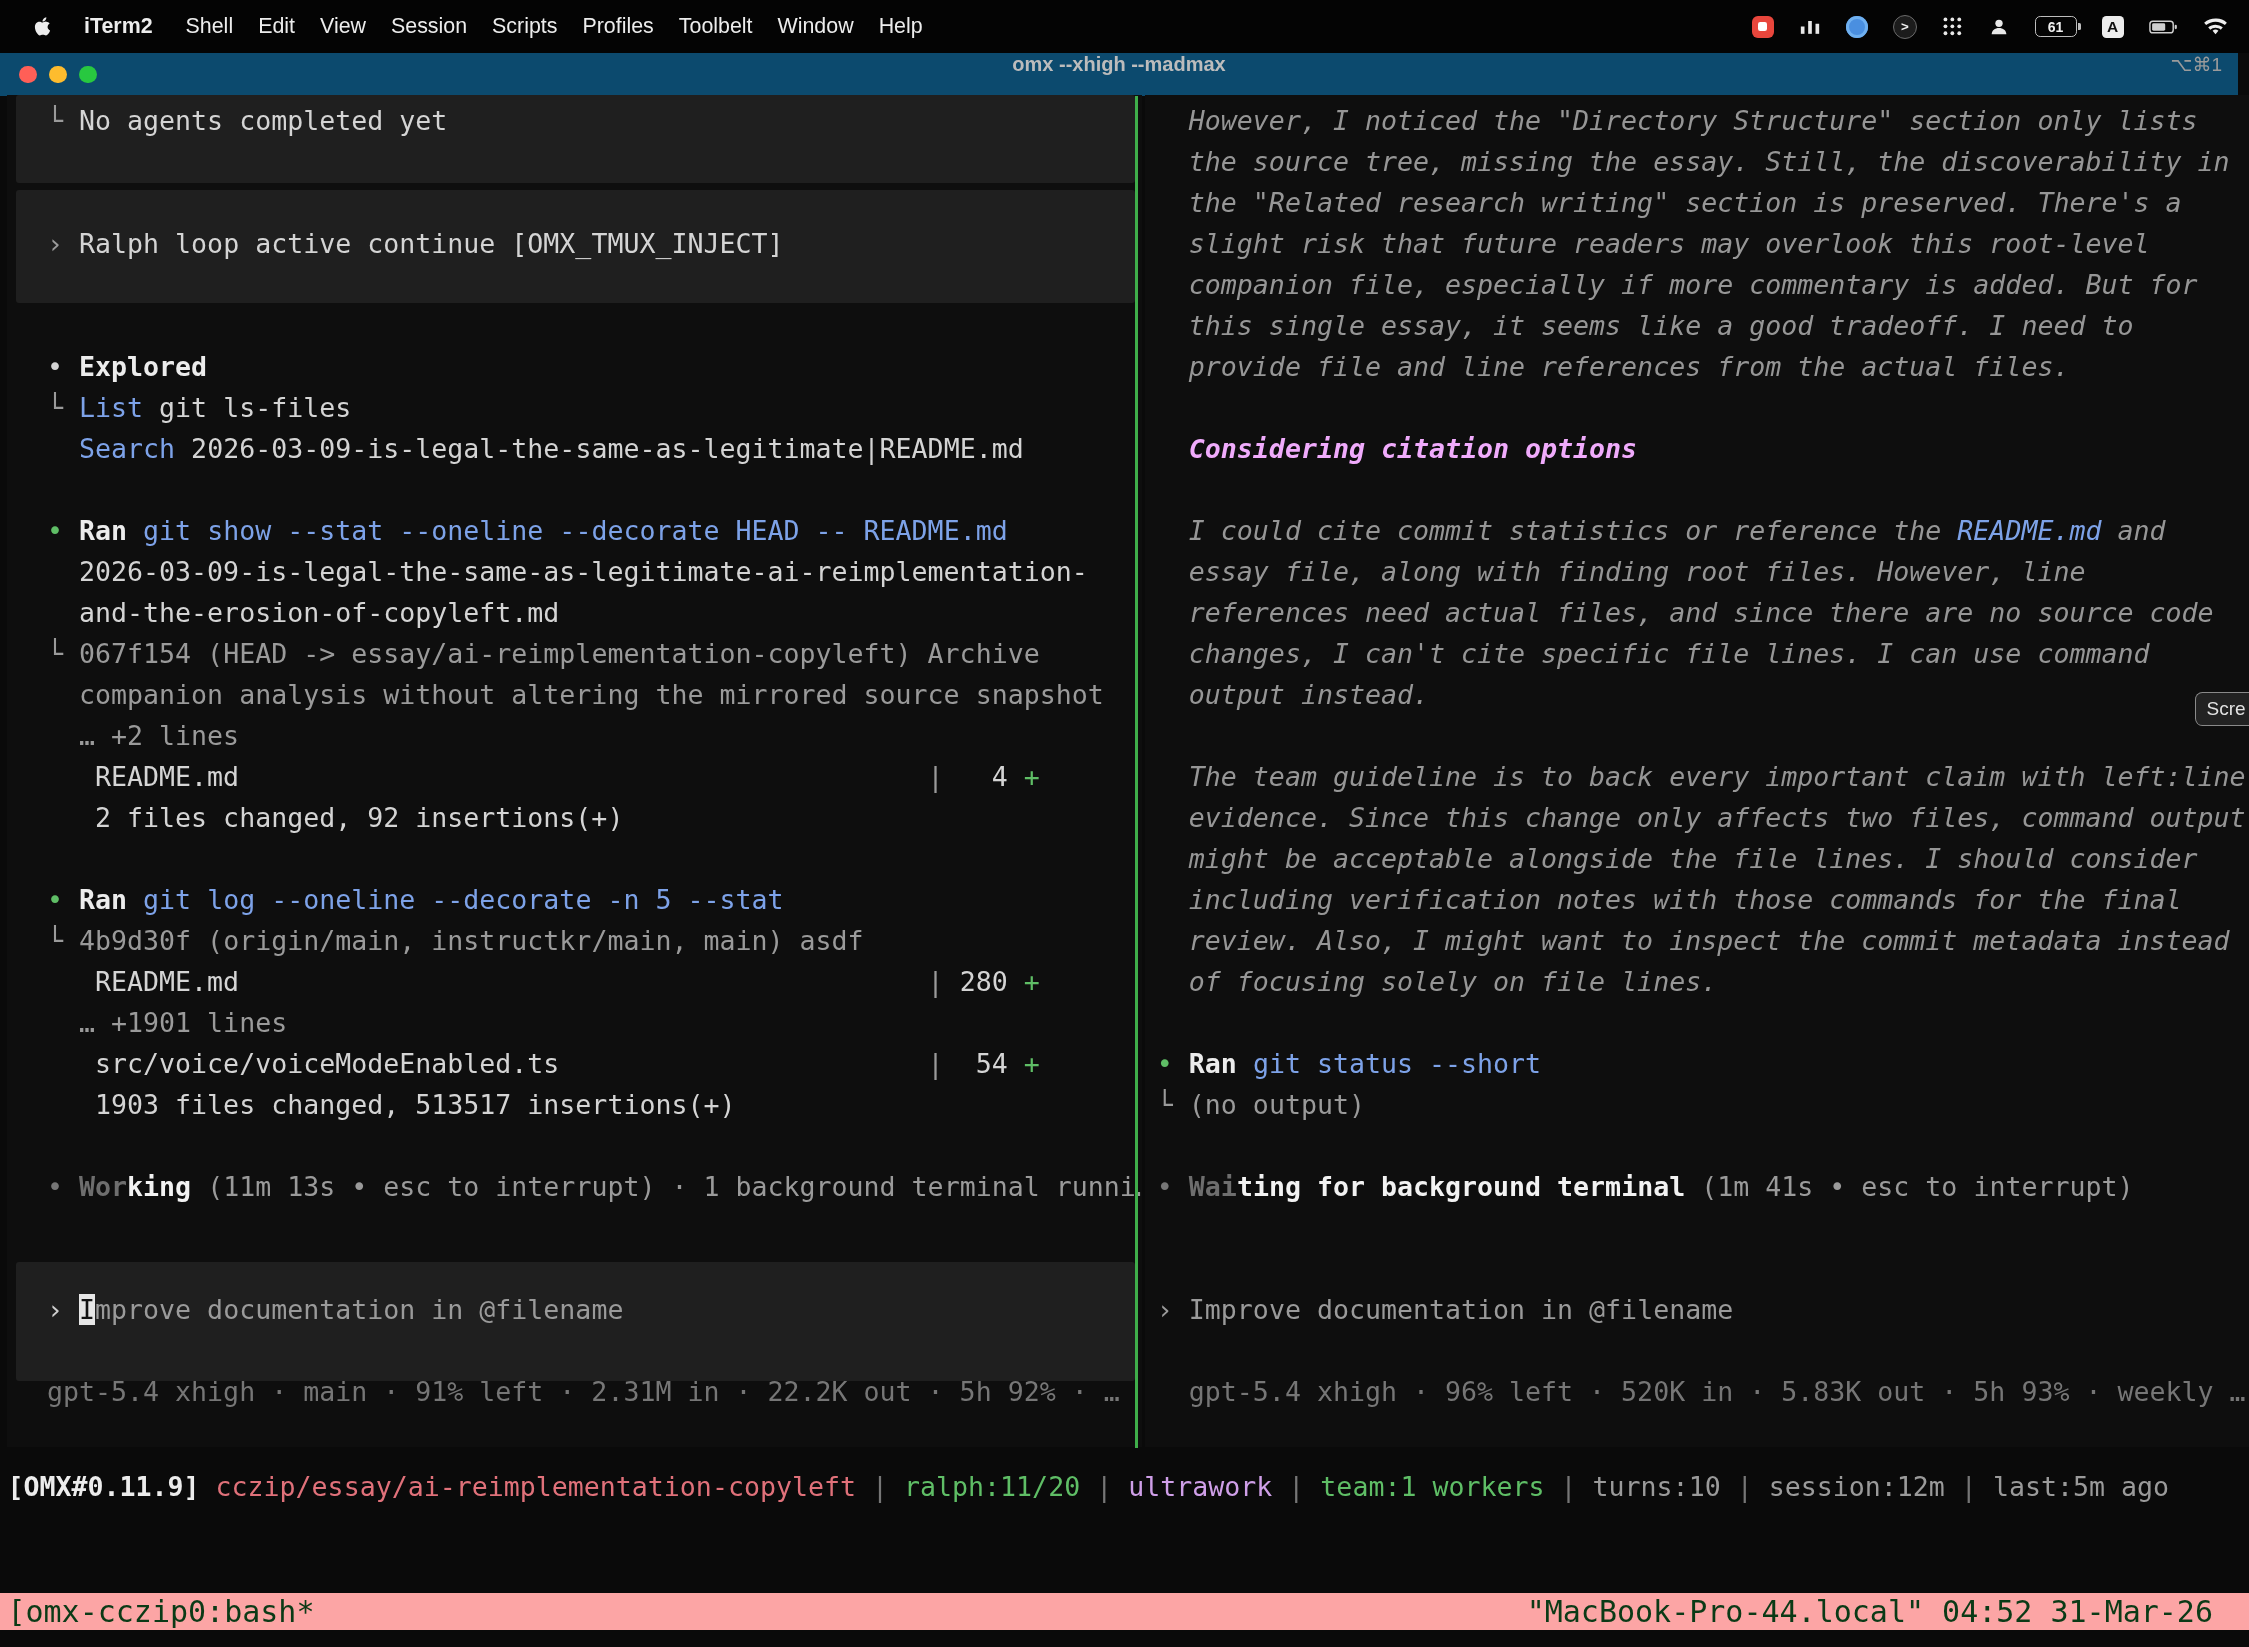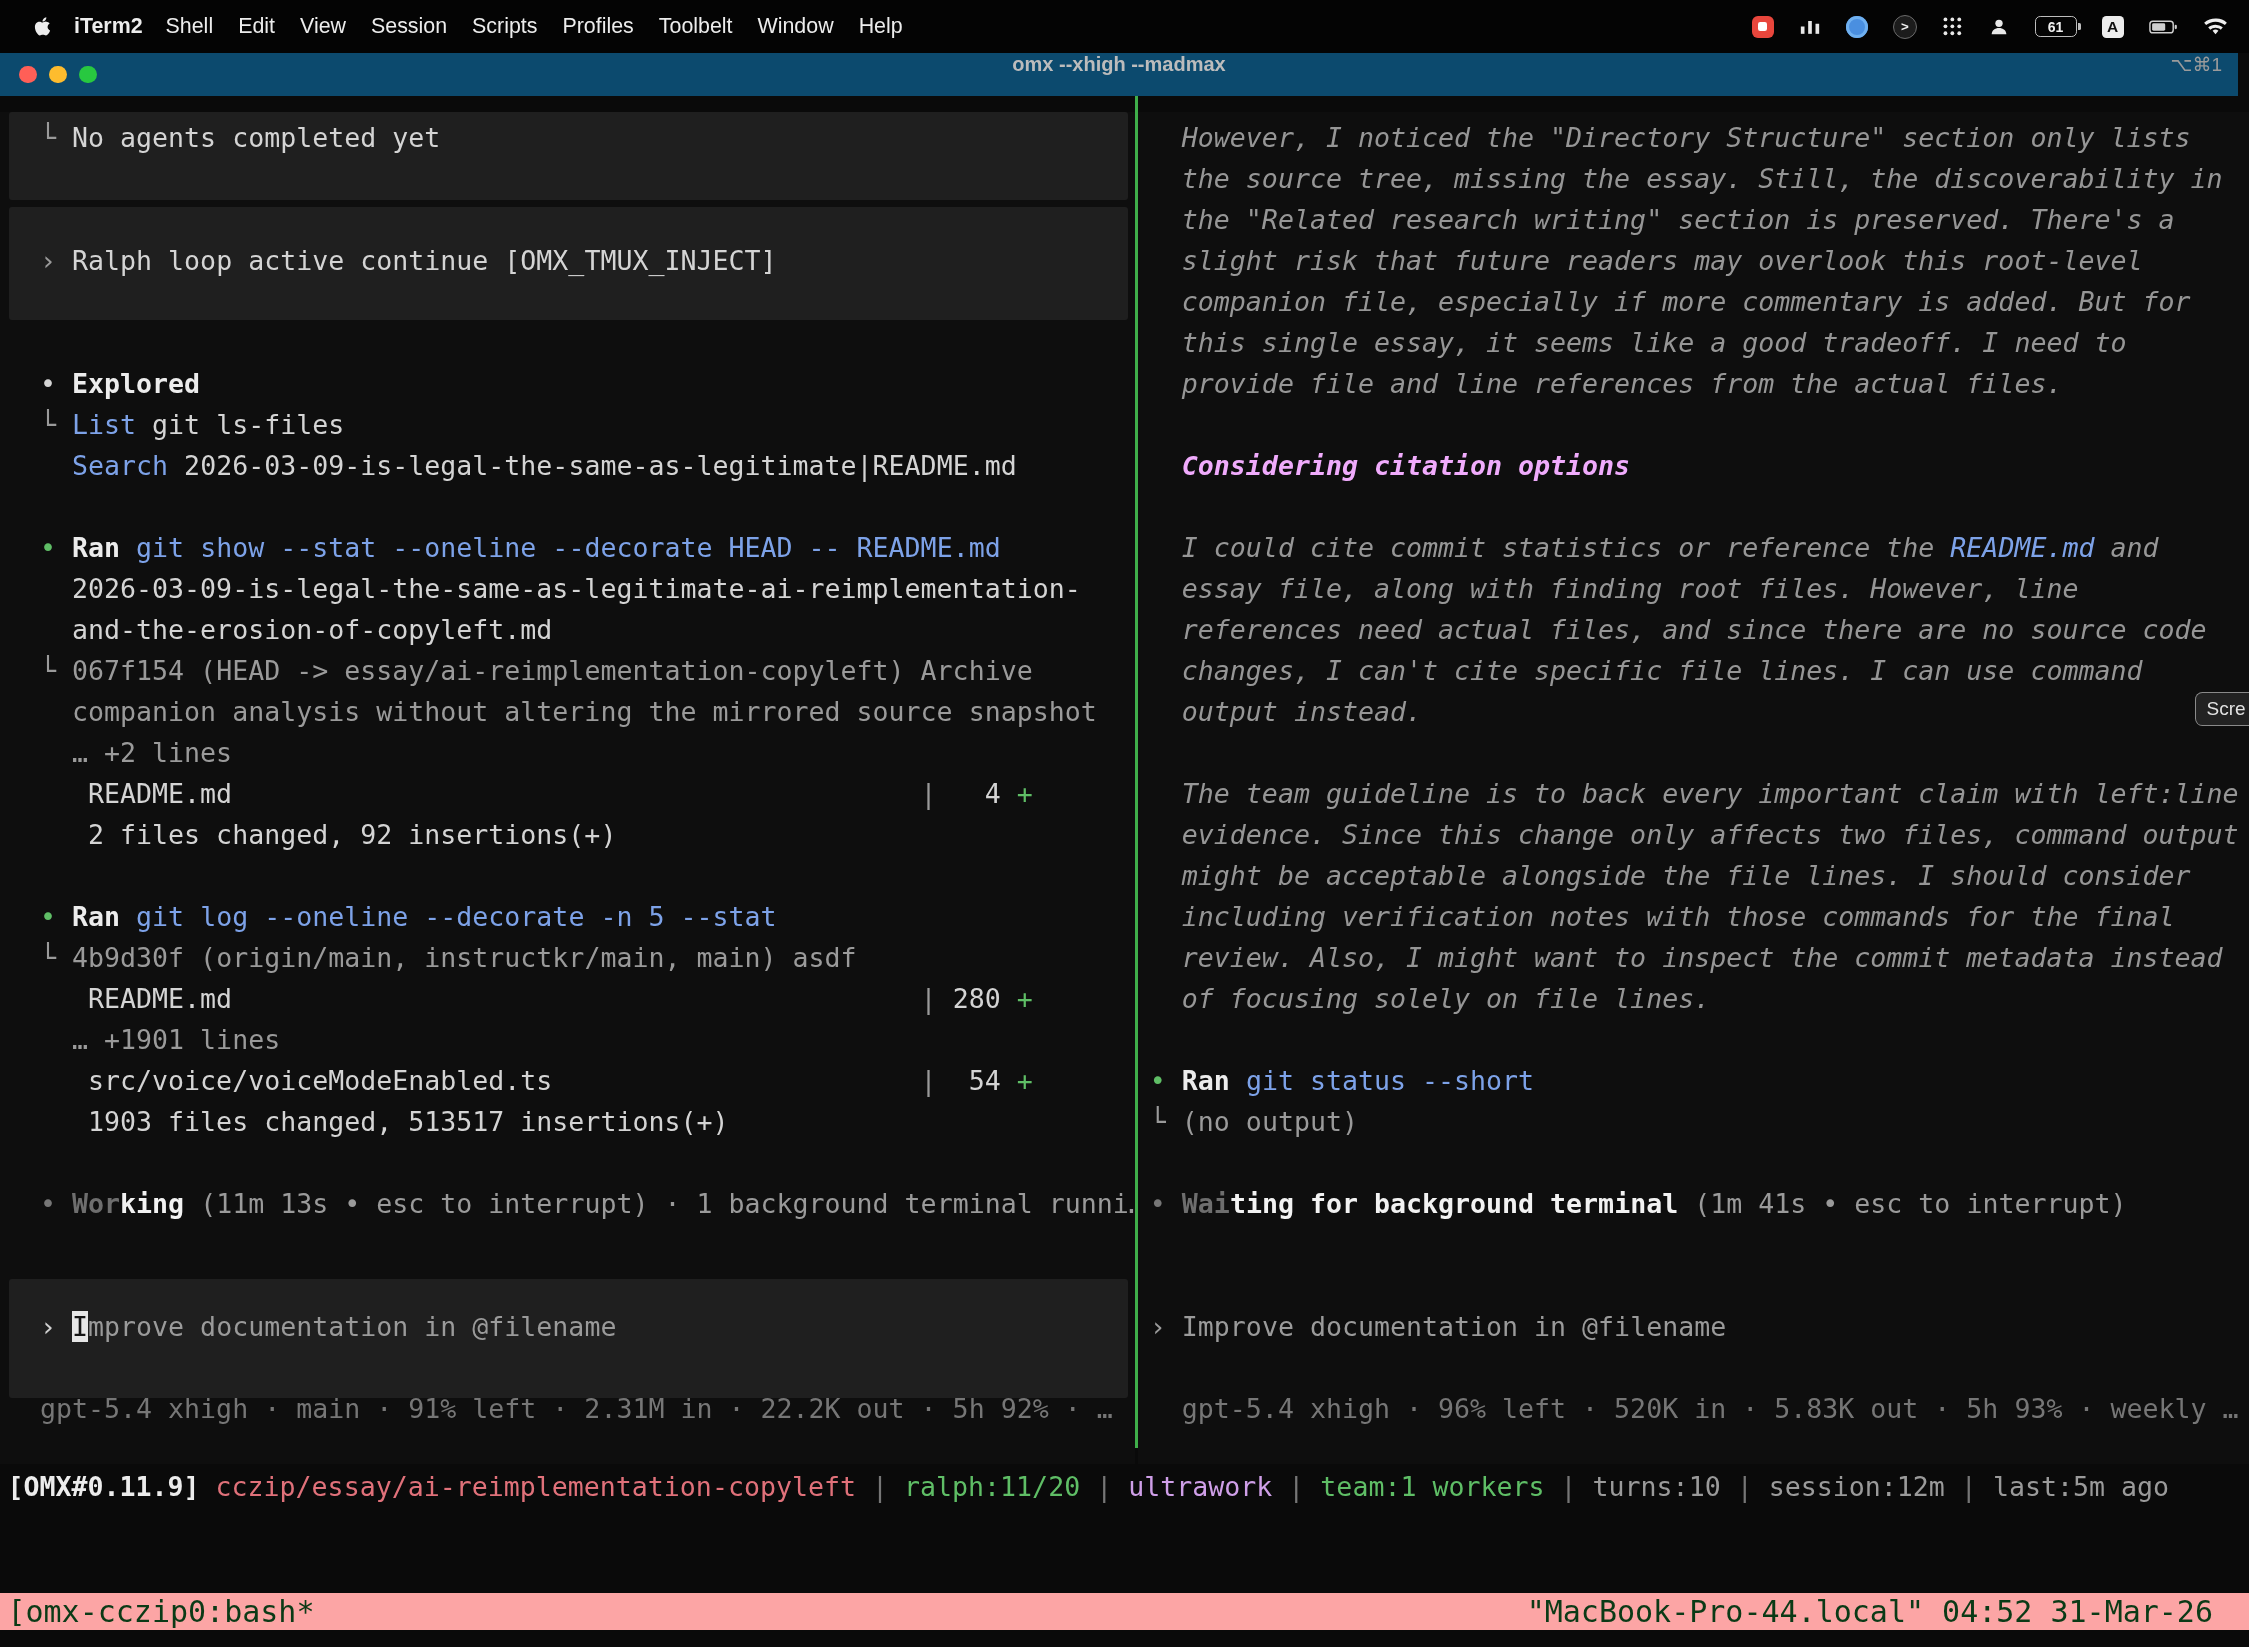--- a/index.html
+++ b/index.html
@@ -7,21 +7,21 @@
     width:2250px;height:1648px;position:relative;overflow:hidden;
     background:#0a0a0a;
     font-family:"DejaVu Sans Mono",monospace;
   }
   
   .menubar{
     position:absolute;top:0;left:0;right:0;height:53px;background:#040404;
     display:flex;align-items:center;color:#ececec;
     font-family:"Liberation Sans",sans-serif;font-size:21.4px;
   }
-  .menu-left{display:flex;align-items:center;gap:23px;padding-left:34px;}
+  .menu-left{display:flex;align-items:center;gap:33px;padding-left:34px;}
   .apple-logo svg{display:block;}
   .app-name{font-weight:bold;}
   #menu-items{display:flex;gap:25px;justify-content:space-between;}
   .menu-item{cursor:default;}
   .menu-right{margin-left:auto;display:flex;align-items:center;gap:25px;padding-right:22px;}
   .micon{display:flex;align-items:center;justify-content:center;height:29.5px;}
   .rec-outer{width:22px;height:22px;background:#e8463c;border-radius:5.9px;display:flex;align-items:center;justify-content:center;}
   .rec-inner{width:8.9px;height:8.9px;background:#fff;border-radius:2.2px;}
   .blue-app{width:22px;height:22px;border-radius:50%;background:#4a8fe0;box-shadow:inset 0 0 0 3px #6fb0f0;}
   .dark-app{width:22px;height:22px;border-radius:50%;background:#1c1c1c;border:1.5px solid #6a6a6a;color:#eee;
@@ -36,21 +36,21 @@
   .traffic{position:absolute;left:19px;top:12.5px;display:flex;gap:12.5px;}
   .tl{width:17.7px;height:17.7px;border-radius:50%;}
   .tl-close{background:#ff5f57;}
   .tl-min{background:#febc2e;}
   .tl-zoom{background:#28c840;}
   .win-title{position:absolute;left:0;right:0;top:0;line-height:41px;text-align:center;color:#bcbcbc;
     font:bold 20px "Liberation Sans",sans-serif;}
   .tb-shortcut{position:absolute;right:16px;top:0;line-height:41px;color:#9b9b9b;
     font:19px "Liberation Sans",sans-serif;}
   
-  .pane{position:absolute;top:112px;height:1352px;overflow:hidden;background:#0e0e0e;}
+  .pane{position:absolute;top:95px;height:1352px;overflow:hidden;background:#0e0e0e;margin-left:7px;}
   .pane-left{left:0;width:1135px;}
   .pane-right{left:1138px;right:0;}
   .divider{position:absolute;top:96px;left:1135px;width:3px;height:1352px;background:#3fae4a;}
   .bgrect{position:absolute;left:8.9px;width:1119px;background:#1f1f1f;border-radius:3px;}
   .bg-agents{top:0;height:88px;}
   .bg-ralph{top:95px;height:113px;}
   .bg-input{top:1167px;height:119px;}
   .rows{position:absolute;top:5.2px;left:0;right:0;}
   .tline{height:41px;line-height:41px;font-size:26.6px;white-space:pre;color:#d4d4d4;overflow:hidden;}
   .pane-left .tline{padding-left:40px;}

